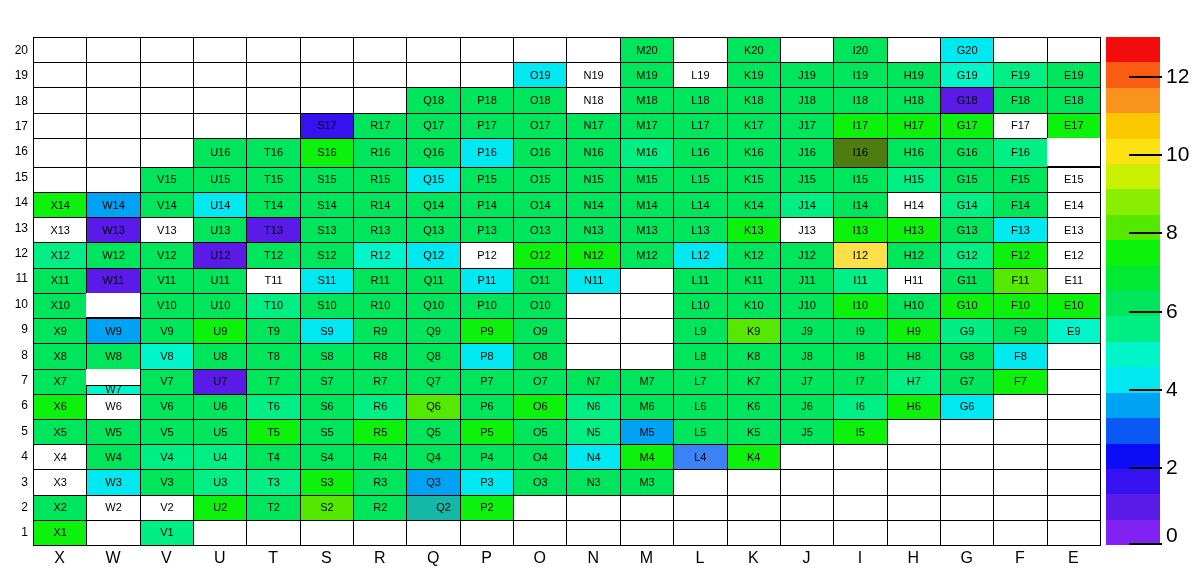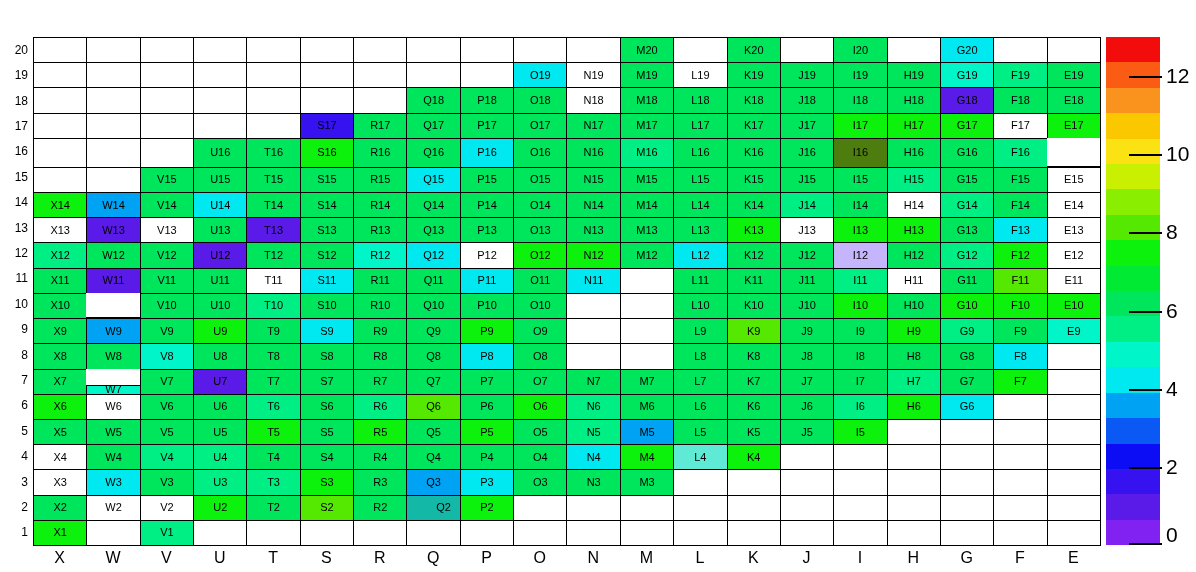--- a/index.html
+++ b/index.html
@@ -213,21 +213,21 @@
       <div class="cell" style="background: rgb(0, 230, 92);">S12</div>
       <div class="cell" style="background: rgb(0, 245, 200);">R12</div>
       <div class="cell" style="background: rgb(0, 232, 240);">Q12</div>
       <div class="cell" style="background: rgb(255, 255, 255);">P12</div>
       <div class="cell" style="background: rgb(13, 242, 13);">O12</div>
       <div class="cell" style="background: rgb(13, 242, 13);">N12</div>
       <div class="cell" style="background: rgb(0, 230, 92);">M12</div>
       <div class="cell" style="background: rgb(0, 232, 240);">L12</div>
       <div class="cell" style="background: rgb(0, 230, 92);">K12</div>
       <div class="cell" style="background: rgb(0, 230, 92);">J12</div>
-      <div class="cell" style="background: #c4b5fd;">I12</div>
+      <div class="cell" style="background: #fde047;">I12</div>
       <div class="cell" style="background: rgb(0, 230, 92);">H12</div>
       <div class="cell" style="background: rgb(0, 239, 133);">G12</div>
       <div class="cell" style="background: rgb(13, 242, 13);">F12</div>
       <div class="cell" style="background: rgb(255, 255, 255);">E12</div>
       <div class="cell" style="background: rgb(0, 230, 92);">X11</div>
       <div class="cell" style="background: rgb(90, 26, 232);">W11</div>
       <div class="cell" style="background: rgb(0, 230, 92);">V11</div>
       <div class="cell" style="background: rgb(0, 230, 92);">U11</div>
       <div class="cell" style="background: rgb(255, 255, 255);">T11</div>
       <div class="cell" style="background: rgb(0, 232, 240);">S11</div>
@@ -370,21 +370,21 @@
       <div class="cell" style="background: rgb(0, 239, 133);">V4</div>
       <div class="cell" style="background: rgb(0, 239, 133);">U4</div>
       <div class="cell" style="background: rgb(0, 230, 92);">T4</div>
       <div class="cell" style="background: rgb(0, 230, 92);">S4</div>
       <div class="cell" style="background: rgb(0, 230, 92);">R4</div>
       <div class="cell" style="background: rgb(0, 230, 92);">Q4</div>
       <div class="cell" style="background: rgb(0, 230, 92);">P4</div>
       <div class="cell" style="background: rgb(0, 230, 92);">O4</div>
       <div class="cell" style="background: rgb(0, 232, 240);">N4</div>
       <div class="cell" style="background: rgb(13, 242, 13);">M4</div>
-      <div class="cell" style="background: #5eead4;">L4</div>
+      <div class="cell" style="background: #3b82f6;">L4</div>
       <div class="cell" style="background: rgb(13, 242, 13);">K4</div>
       <div class="cell"></div>
       <div class="cell"></div>
       <div class="cell"></div>
       <div class="cell"></div>
       <div class="cell"></div>
       <div class="cell"></div>
       <div class="cell" style="background: rgb(255, 255, 255);">X3</div>
       <div class="cell" style="background: rgb(0, 232, 240);">W3</div>
       <div class="cell" style="background: rgb(0, 230, 92);">V3</div>

